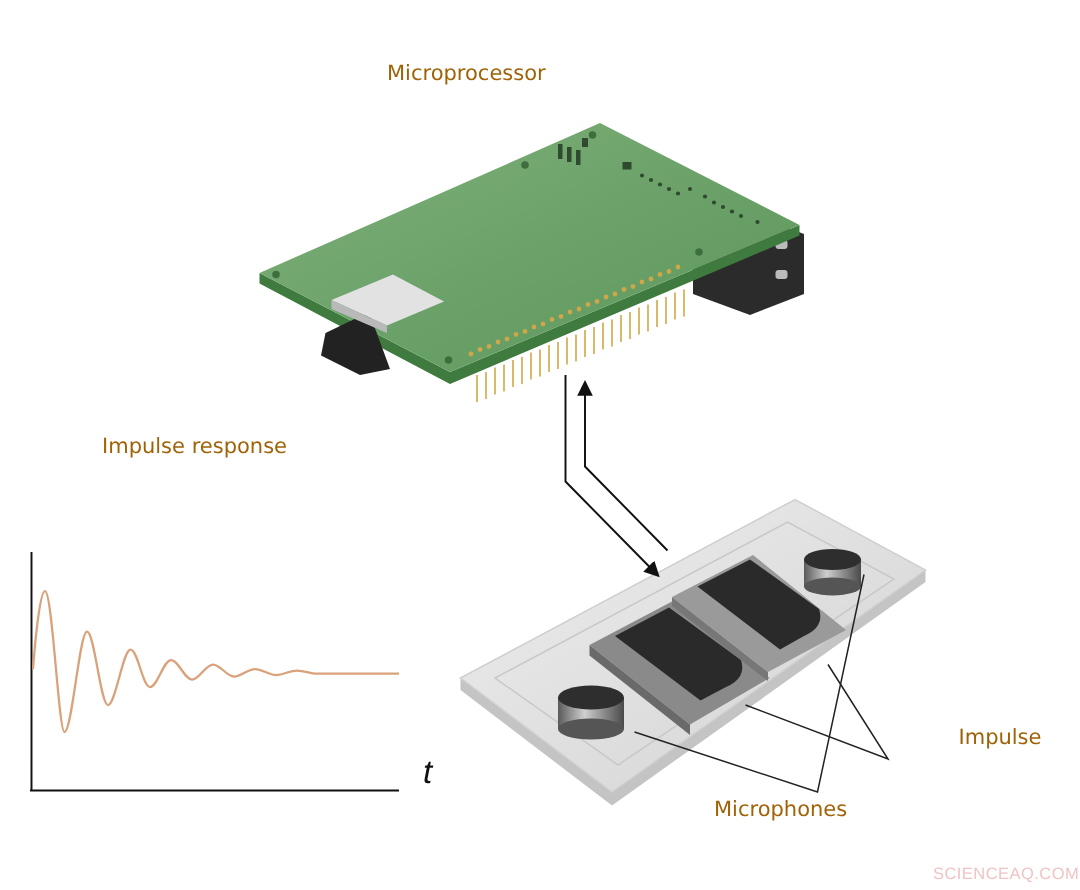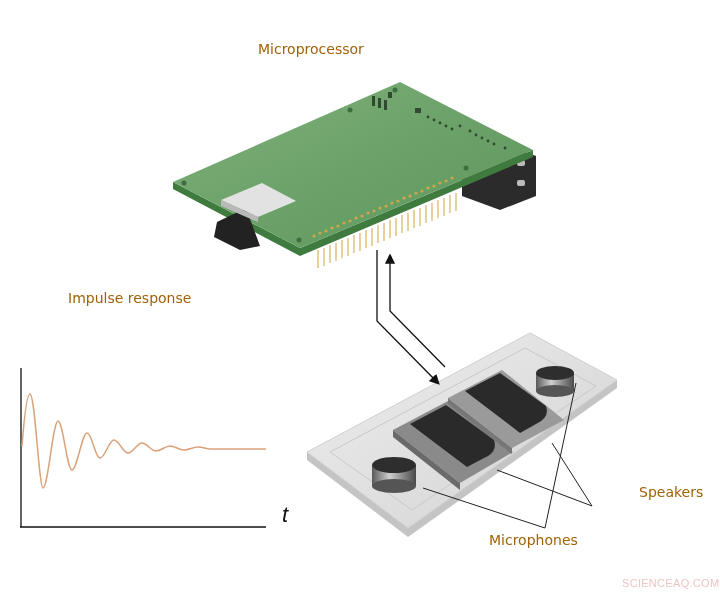--- a/index.html
+++ b/index.html
@@ -10,22 +10,22 @@
             font-family: "Liberation Sans", sans-serif; }
   .watermark { position: absolute; font-size: 11px; color: #f0c4c4; letter-spacing: 0.3px;
                font-family: "Liberation Sans", sans-serif; }
   svg.layer { position: absolute; left: 0; top: 0; }
 </style>
 </head>
 <body>
 
 <div class="label" style="left:258px; top:41px;">Microprocessor</div>
 <div class="label" style="left:68px; top:290px;">Impulse response</div>
-<div class="label" style="left:639px; top:484px;">Speakers</div>
-<div class="label" style="left:489px; top:532px;">Microphones</div>
+<div class="label" style="left:639px; top:484px;">Impulse</div>
+<div class="label" style="left:476px; top:532px;">Microphones</div>
 <div class="axis-t" style="left:282px; top:502px;">t</div>
 <div class="watermark" style="left:622px; top:577px;">SCIENCEAQ.COM</div>
 
 <svg class="layer" width="720" height="593">
   <defs>
     <linearGradient id="boardTop" x1="0" y1="0" x2="1" y2="1">
       <stop offset="0" stop-color="#7fb07a"></stop>
       <stop offset="1" stop-color="#5a955a"></stop>
     </linearGradient>
     <linearGradient id="plate" x1="0" y1="0" x2="1" y2="1">

